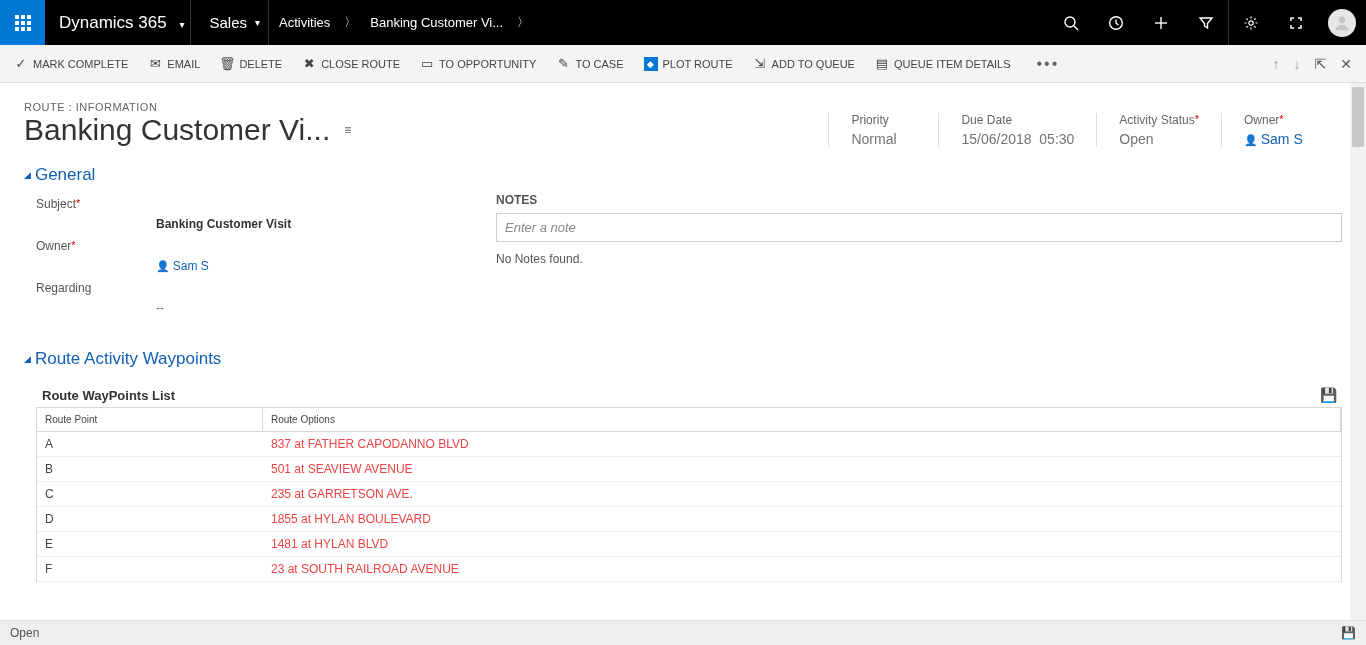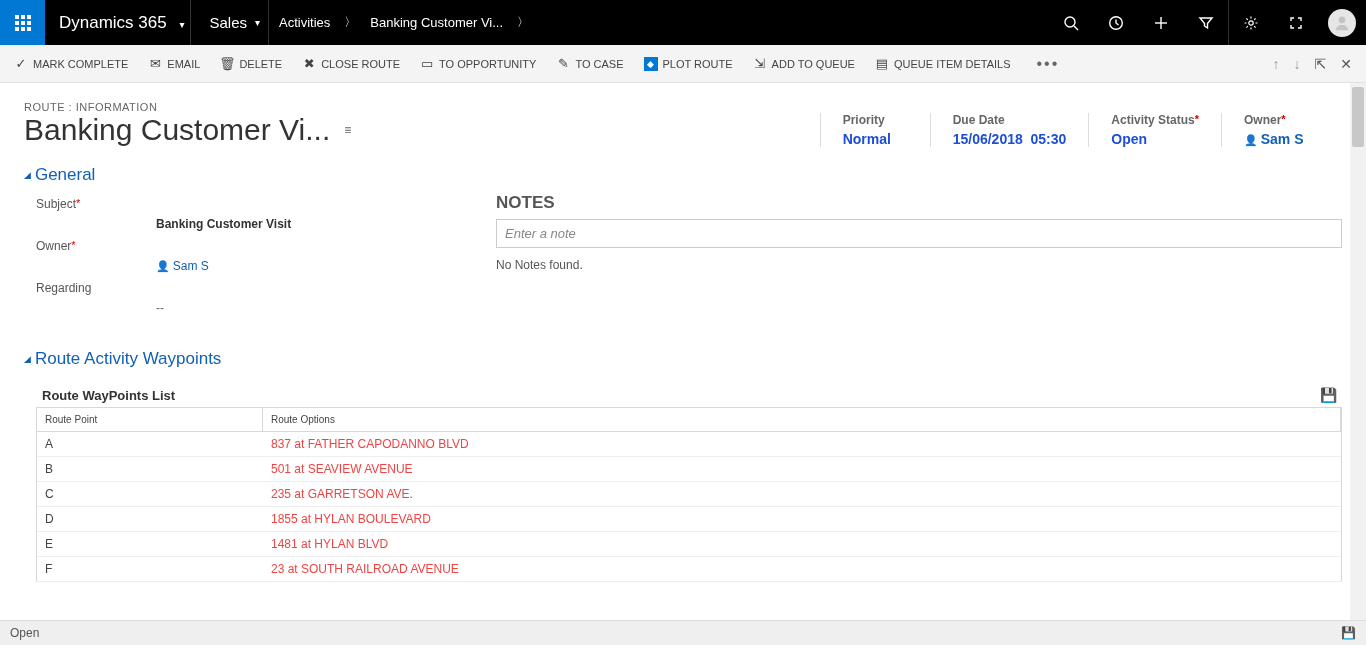--- a/index.html
+++ b/index.html
@@ -33,43 +33,43 @@
 .cmd-right .ri.active { color: #555; }
 
 
 .content { position: absolute; top: 83px; bottom: 25px; left: 0; right: 0; overflow-y: auto; }
 .rec-header { padding: 18px 35px 14px 24px; display: flex; align-items: flex-end; }
 .rec-head-left { }
 .form-label { font-size: 11px; color: #666; letter-spacing: .5px; }
 .rec-title { font-size: 30px; font-weight: 300; color: #333; display: flex; align-items: center; max-width: 680px; }
 .rec-title .tt { white-space: nowrap; overflow: hidden; text-overflow: ellipsis; max-width: 320px; }
 .title-icon { font-size: 12px; color: #666; margin-left: 14px; cursor: pointer; }
-.summary { margin-left: auto; display: flex; font-weight: bold; }
+.summary { margin-left: auto; display: flex; }
 .summary-col { border-left: 1px solid #ddd; padding: 0 22px; min-width: 110px; }
 .summary-col:last-child { padding-right: 6px; }
 .sc-label { font-size: 12px; color: #666; }
-.sc-value { font-size: 14px; color: #1d4ed8; margin-top: 4px; }
+.sc-value { font-size: 14px; color: #737373; margin-top: 4px; }
 .sc-link { color: #1160B7; }
 .req-star { color: #c00; font-size: 11px; vertical-align: top; }
 .user-ico { color: #888; font-size: 11px; margin-right: 3px; }
 
 
 .section-head { color: #1160B7; font-size: 17px; padding: 4px 24px 8px 24px; cursor: pointer; display: flex; align-items: center; }
 .section-head .caret { font-size: 9px; margin-right: 4px; color: #1160B7; }
 
 
 .general-body { display: flex; padding: 0 24px 26px 36px; }
 .gen-left { width: 460px; }
 .gen-row { display: flex; padding: 4px 0; font-size: 12px; }
 .gen-row .gl { width: 120px; color: #555; }
 .gen-row .gv { font-weight: 600; color: #333; margin-top: 20px; }
 .gen-row .gv.link { color: #1160B7; font-weight: 400; }
 
 .notes-col { flex: 1; }
-.notes-label { font-size: 17px; color: #555; font-weight: 600; margin-bottom: 6px; }
+.notes-label { font-size: 12px; color: #555; font-weight: 600; margin-bottom: 6px; }
 .notes-input { width: 100%; border: 1px solid #ccc; padding: 6px 8px; font-style: italic; color: #888; font-size: 13px; background: #fff; cursor: text; }
 .no-notes { font-size: 12px; color: #555; margin-top: 10px; }
 
 
 .wp-wrap { padding: 0 24px 12px 36px; }
 .wp-title { font-weight: 600; font-size: 13px; color: #333; margin: 10px 0 4px 6px; display: flex; align-items: center; }
 .wp-save { margin-left: auto; color: #666; font-size: 14px; cursor: pointer; margin-right: 4px; }
 .grid { border: 1px solid #d8d8d8; border-bottom: none; }
 .grid-header { display: flex; background: #fff; border-bottom: 1px solid #d8d8d8; font-size: 10px; color: #444; }
 .grid-header .gh { padding: 6px 8px; border-right: 1px solid #d8d8d8; }

